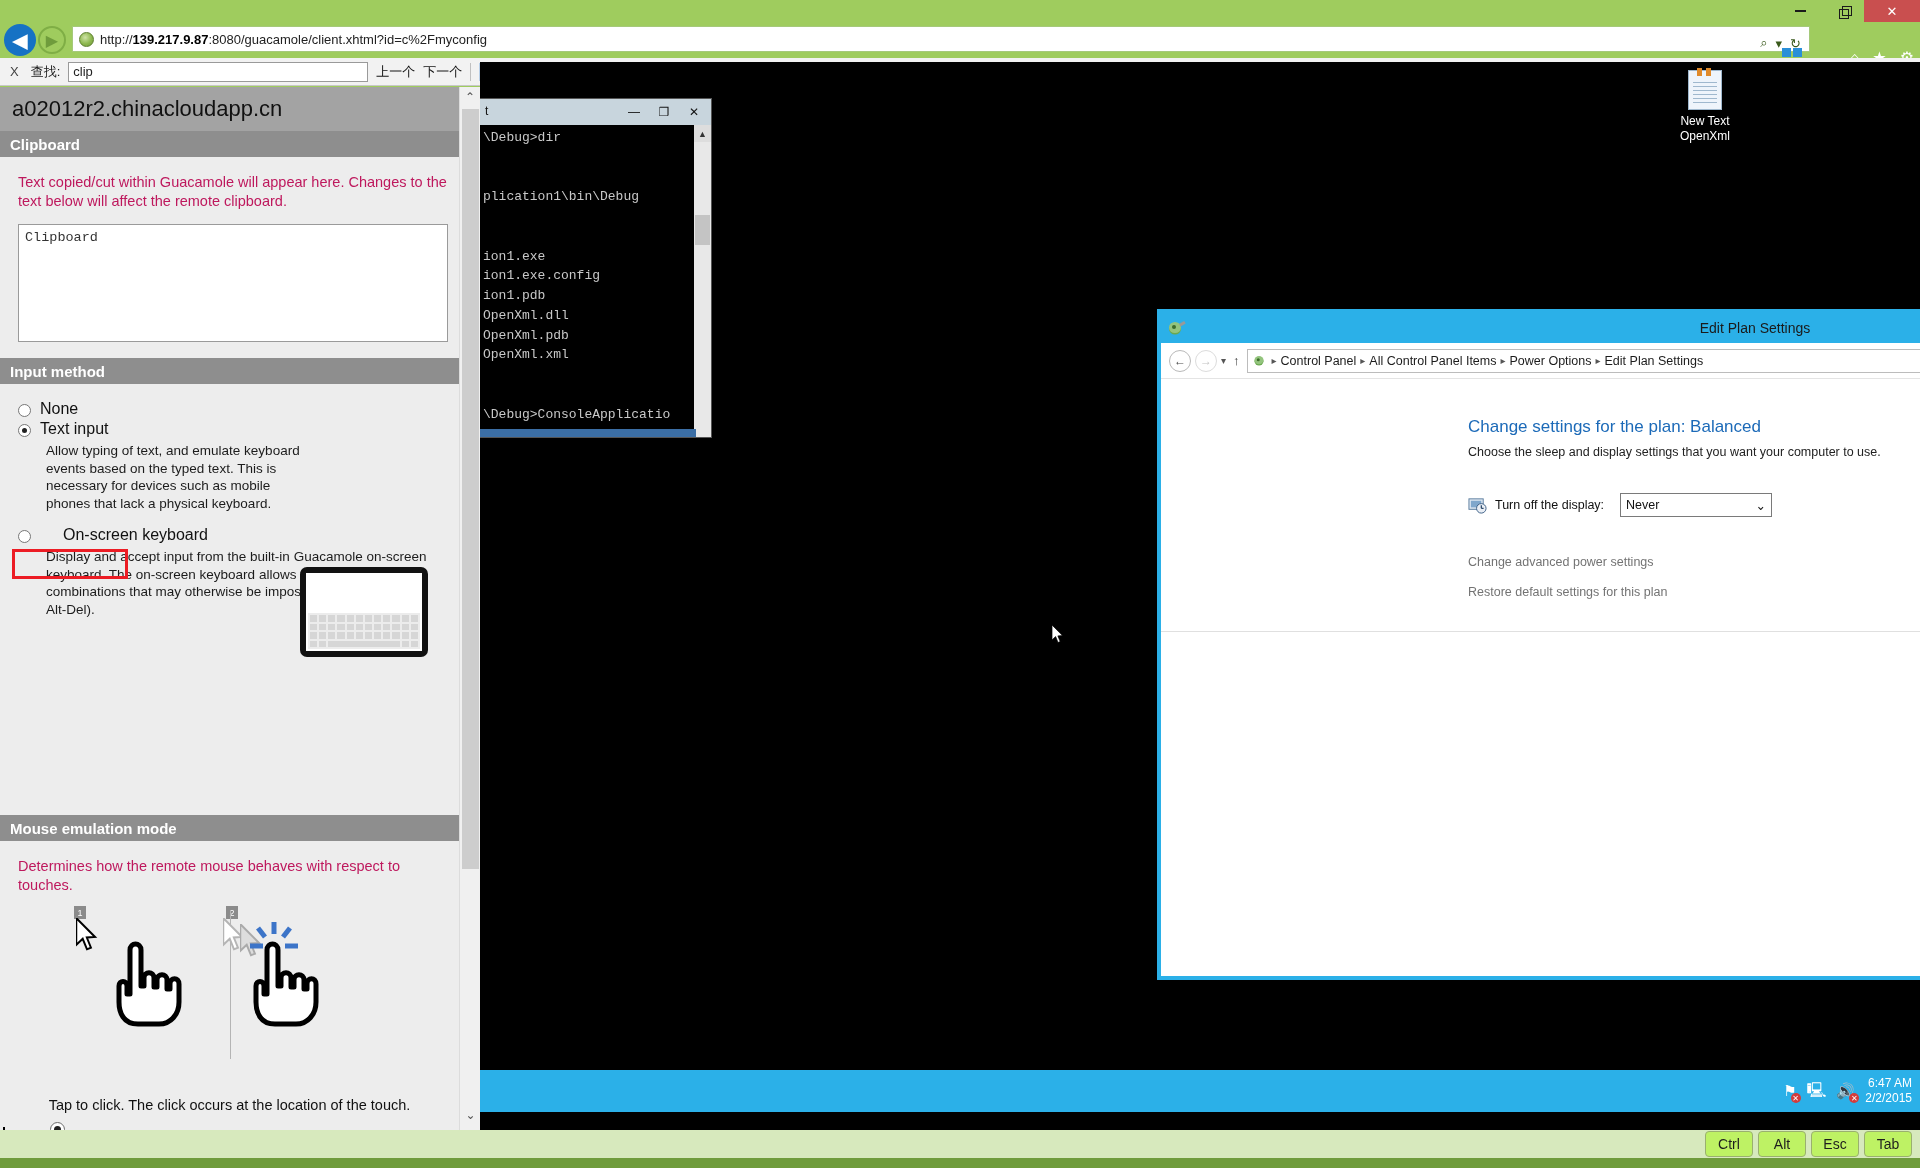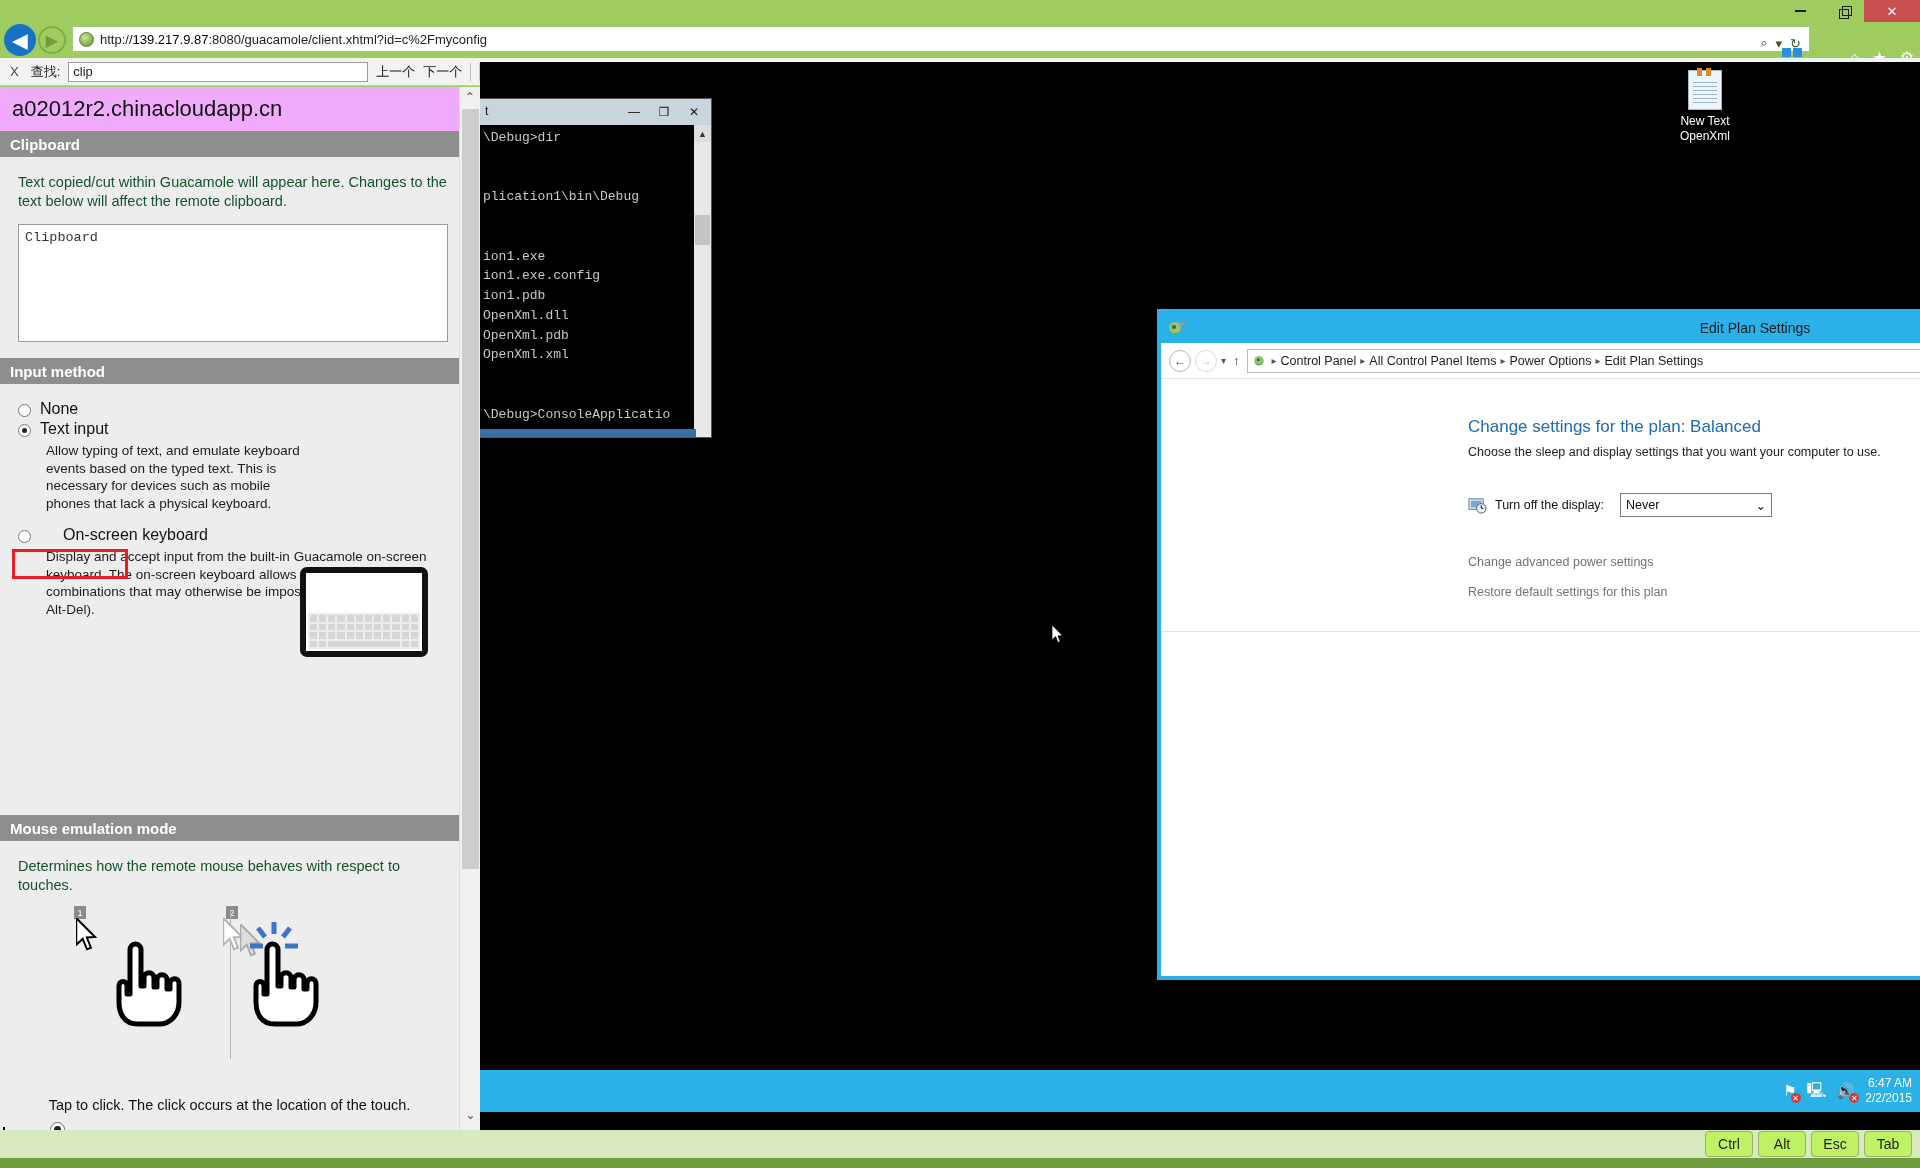--- a/index.html
+++ b/index.html
@@ -58,21 +58,21 @@
     position: absolute; left: 72px; top: 4px; right: 110px; height: 26px;
     background: #fff; border: 1px solid #a5c97a;
     display: flex; align-items: center; padding: 0 6px;
   }
   .guac-favicon {
     width: 15px; height: 15px; border-radius: 50%;
     background: radial-gradient(circle at 40% 35%, #cfe3a7 0%, #8db84f 55%, #6f9438 100%);
     border: 1px solid #5d7f2e; flex: none; margin-right: 6px;
   }
   #url-text { font-size: 13px; color: #222; white-space: nowrap; overflow: hidden; }
-  #url-text b { font-weight: normal; color: #000; }
+  #url-text b { font-weight: bold; color: #000; }
   #url-tools { position:absolute; right:8px; top:8px; display:flex; gap:8px; align-items:center;
                font-size:13px; color:#3a5a1c;}
   #ie-topicons {
     position: absolute; right: 6px; top: 26px; display: flex; gap: 13px;
     color: #ffffff; font-size: 16px; align-items: center;
   }
   .winlogo { position:absolute; right:0px; top:26px; width:20px;height:20px;
              display:grid; grid-template-columns:1fr 1fr; grid-template-rows:1fr 1fr; gap:2px; }
   .winlogo i { background:#2a8fd8; display:block; }
 
@@ -118,31 +118,31 @@
   .fav.ie { color:#1878c8; font-size: 13px; display:flex;align-items:center;justify-content:center; font-weight:bold; font-style:italic; }
   .fav.blue8 { background:#2a72c8; color:#fff; font-size:10px; display:flex;align-items:center;justify-content:center; font-weight:bold;}
 
   
   #guac-menu {
     position: absolute; left: 0; top: 87px; width: 480px; height: 1066px;
     background: #ededed; overflow: hidden;
     font-family: "Liberation Sans", sans-serif;
   }
   #guac-title {
-    height: 44px; background: #f0abfc; color: #111;
+    height: 44px; background: #a3a3a3; color: #111;
     display: flex; align-items: center; padding: 0 12px;
     font-size: 22px;
   }
   .section-head {
     height: 26px; background: #8e8e8e; color: #fff;
     display: flex; align-items: center; padding: 0 10px;
     font-size: 15px; font-weight: bold;
   }
   .section-body { padding: 16px 18px; }
-  .desc { font-size: 14.5px; color: #14532d; line-height: 1.28; }
+  .desc { font-size: 14.5px; color: #be185d; line-height: 1.28; }
   #clipboard-area {
     margin-top: 14px; width: 430px; height: 118px;
     border: 1px solid #9a9a9a; background: #fff;
     font-family: "Liberation Mono", monospace; font-size: 13.5px;
     color: #333; padding: 5px 6px;
   }
   .radio-row { display: flex; align-items: flex-start; gap: 9px; margin-top: 2px; }
   .radio {
     width: 13px; height: 13px; border-radius: 50%;
     border: 1px solid #777; background: #fff; flex: none; margin-top: 4px;

